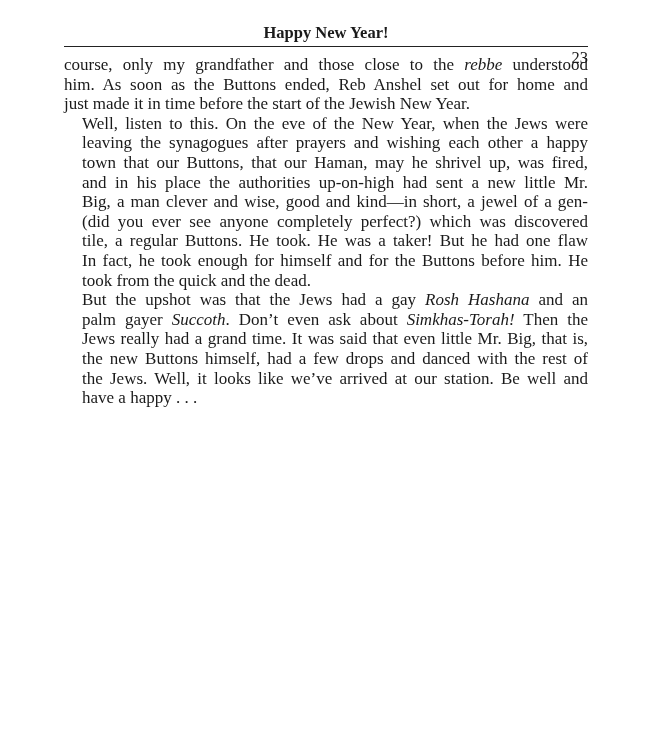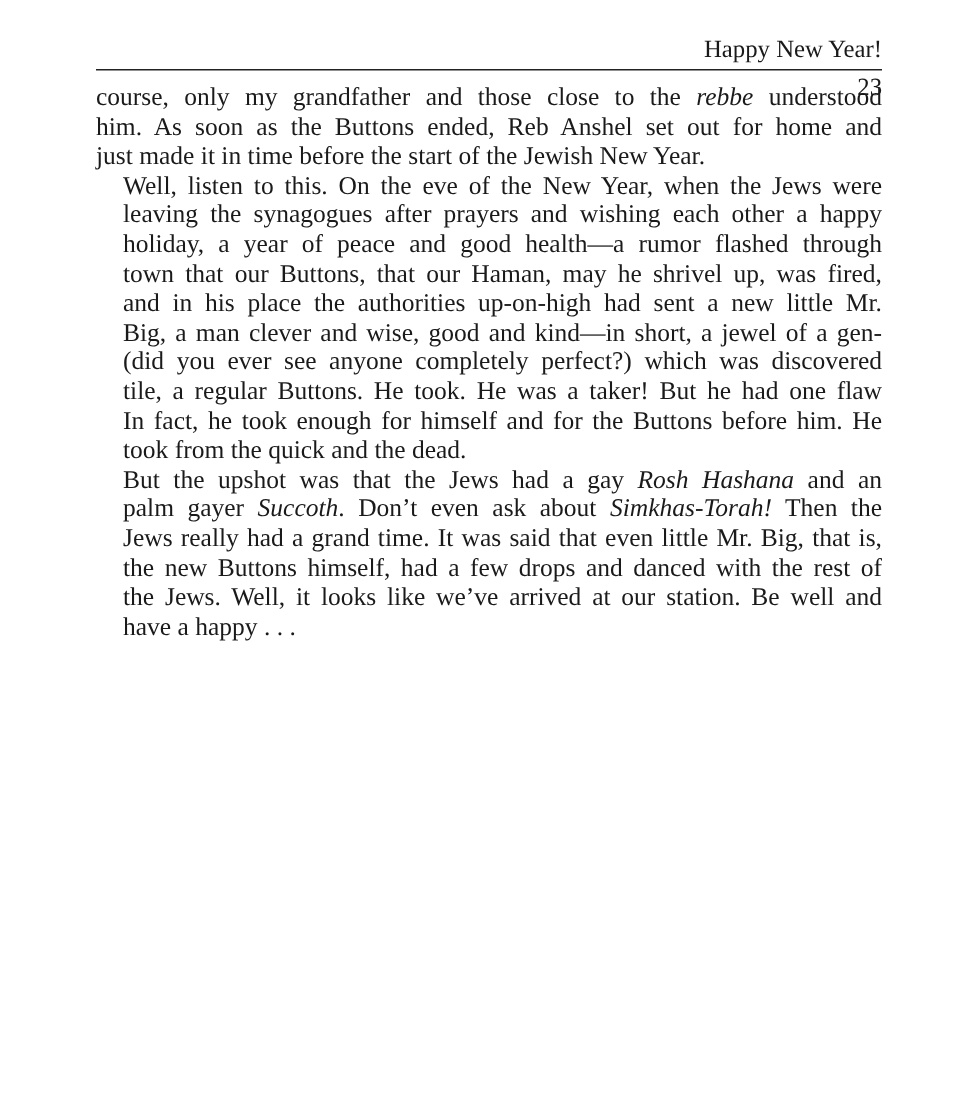--- a/index.html
+++ b/index.html
@@ -25,21 +25,22 @@
       position: relative;
       height: 26px;
       font-size: 16.5px;
       line-height: 22px;
     }
     .running-title {
       position: absolute;
       left: 0;
       right: 0;
       top: 2px;
-      text-align: right;
+      text-align: center;
+      font-weight: bold;
     }
     .page-number {
       position: absolute;
       right: 0;
       top: 2px;
       margin-top: 25px;
     }
     .rule {
       height: 0;
       border-top: 1.6px solid #222;
@@ -81,21 +82,20 @@
   <div class="rule"></div>
   <div class="body-text" id="body-text">
       <p class="para">
         <span class="line"><span>course, only my grandfather and those close to the </span><em>rebbe</em><span> understood</span></span>
         <span class="line"><span>him. As soon as the Buttons ended, Reb Anshel set out for home and</span></span>
         <span class="line last"><span>just made it in time before the start of the Jewish New Year.</span></span>
       </p>
       <p class="para indent">
         <span class="line" style="text-indent: 18px;"><span>Well, listen to this. On the eve of the New Year, when the Jews were</span></span>
         <span class="line"><span>leaving the synagogues after prayers and wishing each other a happy</span></span>
-        <span class="line"><span>holiday, a year of peace and good health—a rumor flashed through</span></span>
         <span class="line"><span>town that our Buttons, that our Haman, may he shrivel up, was fired,</span></span>
         <span class="line"><span>and in his place the authorities up-on-high had sent a new little Mr.</span></span>
         <span class="line"><span>Big, a man clever and wise, good and kind—in short, a jewel of a gen-</span></span>
         <span class="line"><span>(did you ever see anyone completely perfect?) which was discovered</span></span>
         <span class="line"><span>tile, a regular Buttons. He took. He was a taker! But he had one flaw</span></span>
         <span class="line"><span>In fact, he took enough for himself and for the Buttons before him. He</span></span>
         <span class="line last"><span>took from the quick and the dead.</span></span>
       </p>
       <p class="para indent">
         <span class="line" style="text-indent: 18px;"><span>But the upshot was that the Jews had a gay </span><em>Rosh Hashana</em><span> and an</span></span>

